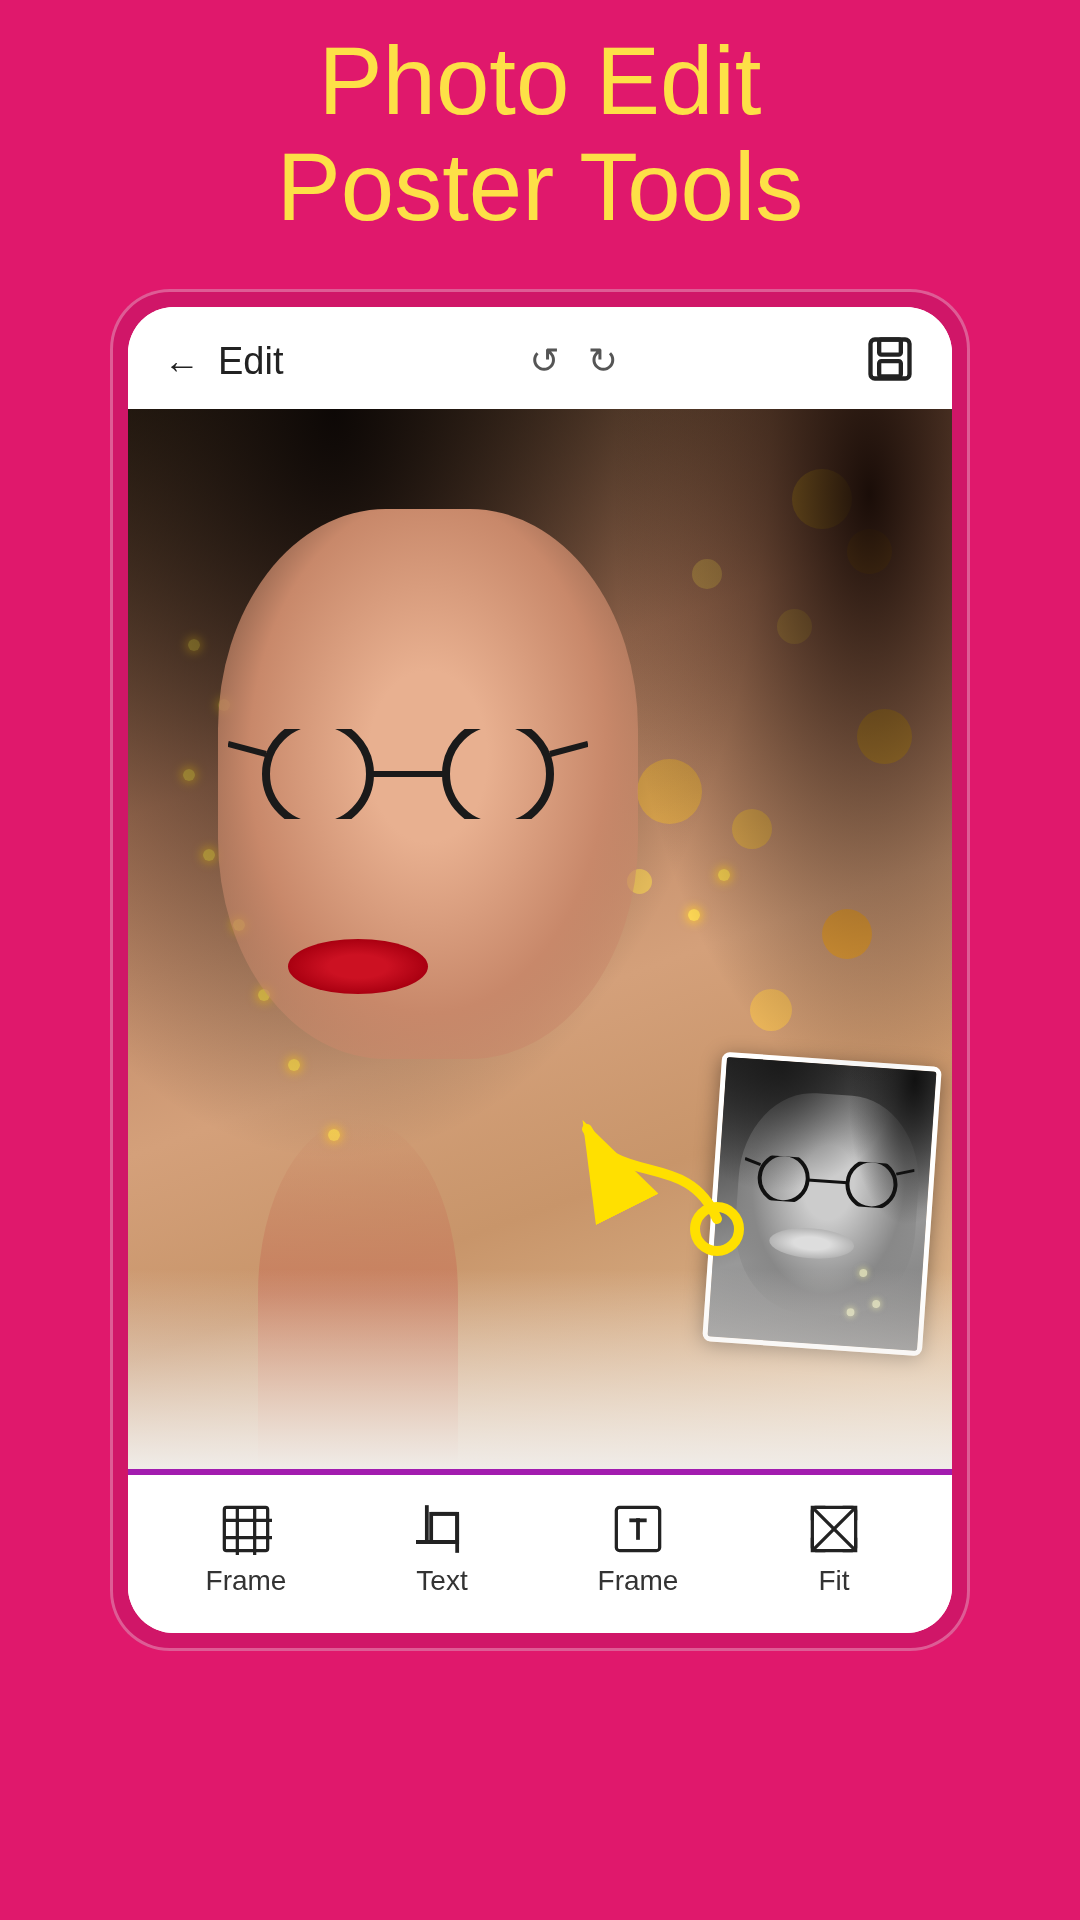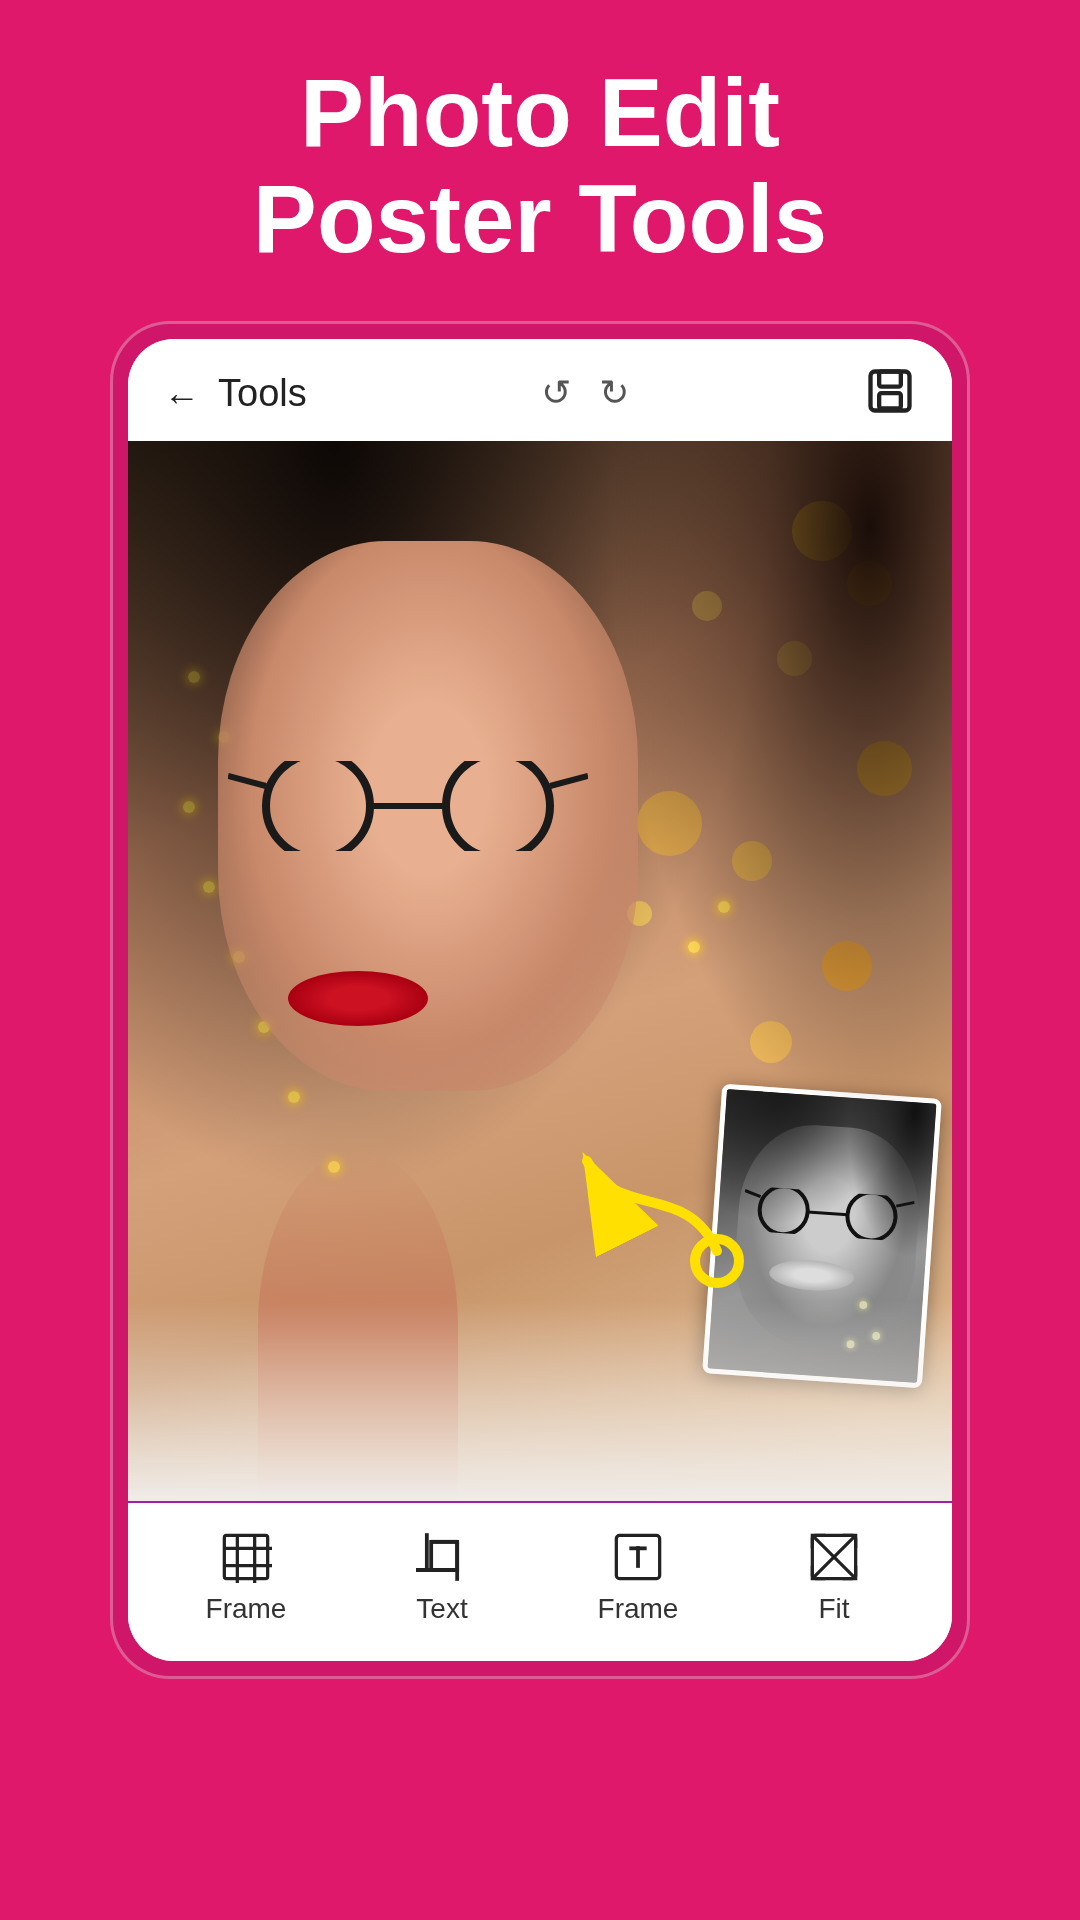--- a/index.html
+++ b/index.html
@@ -9,25 +9,25 @@
       height: 1920px;
       background-color: #E0186C;
       font-family: 'Arial', sans-serif;
       overflow: hidden;
       display: flex;
       flex-direction: column;
       align-items: center;
     }
 
     .headline {
-      color: #ffffff;
+      color: #fde047;
       font-size: 96px;
-      font-weight: 700;
+      font-weight: 400;
       text-align: center;
-      margin-top: 60px;
+      margin-top: 28px;
       line-height: 1.1;
       padding: 0 60px;
     }
 
     .phone-wrapper {
       margin-top: 50px;
       width: 860px;
       background: #D01668;
       border-radius: 60px;
       padding: 18px;
@@ -124,21 +124,21 @@
       position: relative;
     }
 
     
     .bottom-toolbar {
       display: flex;
       align-items: center;
       justify-content: space-around;
       padding: 28px 20px 36px 20px;
       background: #ffffff;
-      border-top: 2px solid #a21caf;
+      border-top: 6px solid #a21caf;
     }
 
     .tool-item {
       display: flex;
       flex-direction: column;
       align-items: center;
       gap: 10px;
       cursor: pointer;
       min-width: 120px;
     }
@@ -186,21 +186,21 @@
   <div>Photo Edit</div>
   <div>Poster Tools</div>
 </div>
 
 <div class="phone-wrapper">
   <div class="phone-inner">
 
     <div class="top-bar">
       <div class="top-bar-left">
         <span class="back-arrow">←</span>
-        <span class="edit-title">Tools</span>
+        <span class="edit-title">Edit</span>
       </div>
       <div class="top-bar-center">
         <span class="undo-icon">↺</span>
         <span class="redo-icon">↻</span>
       </div>
       <div>
         <svg class="icon-svg" viewBox="0 0 24 24" fill="none" stroke="#222" stroke-width="2">
           <rect x="3" y="3" width="18" height="18" rx="2"></rect>
           <rect x="7" y="3" width="10" height="7" rx="1"></rect>
           <rect x="7" y="13" width="10" height="7" rx="1"></rect>

